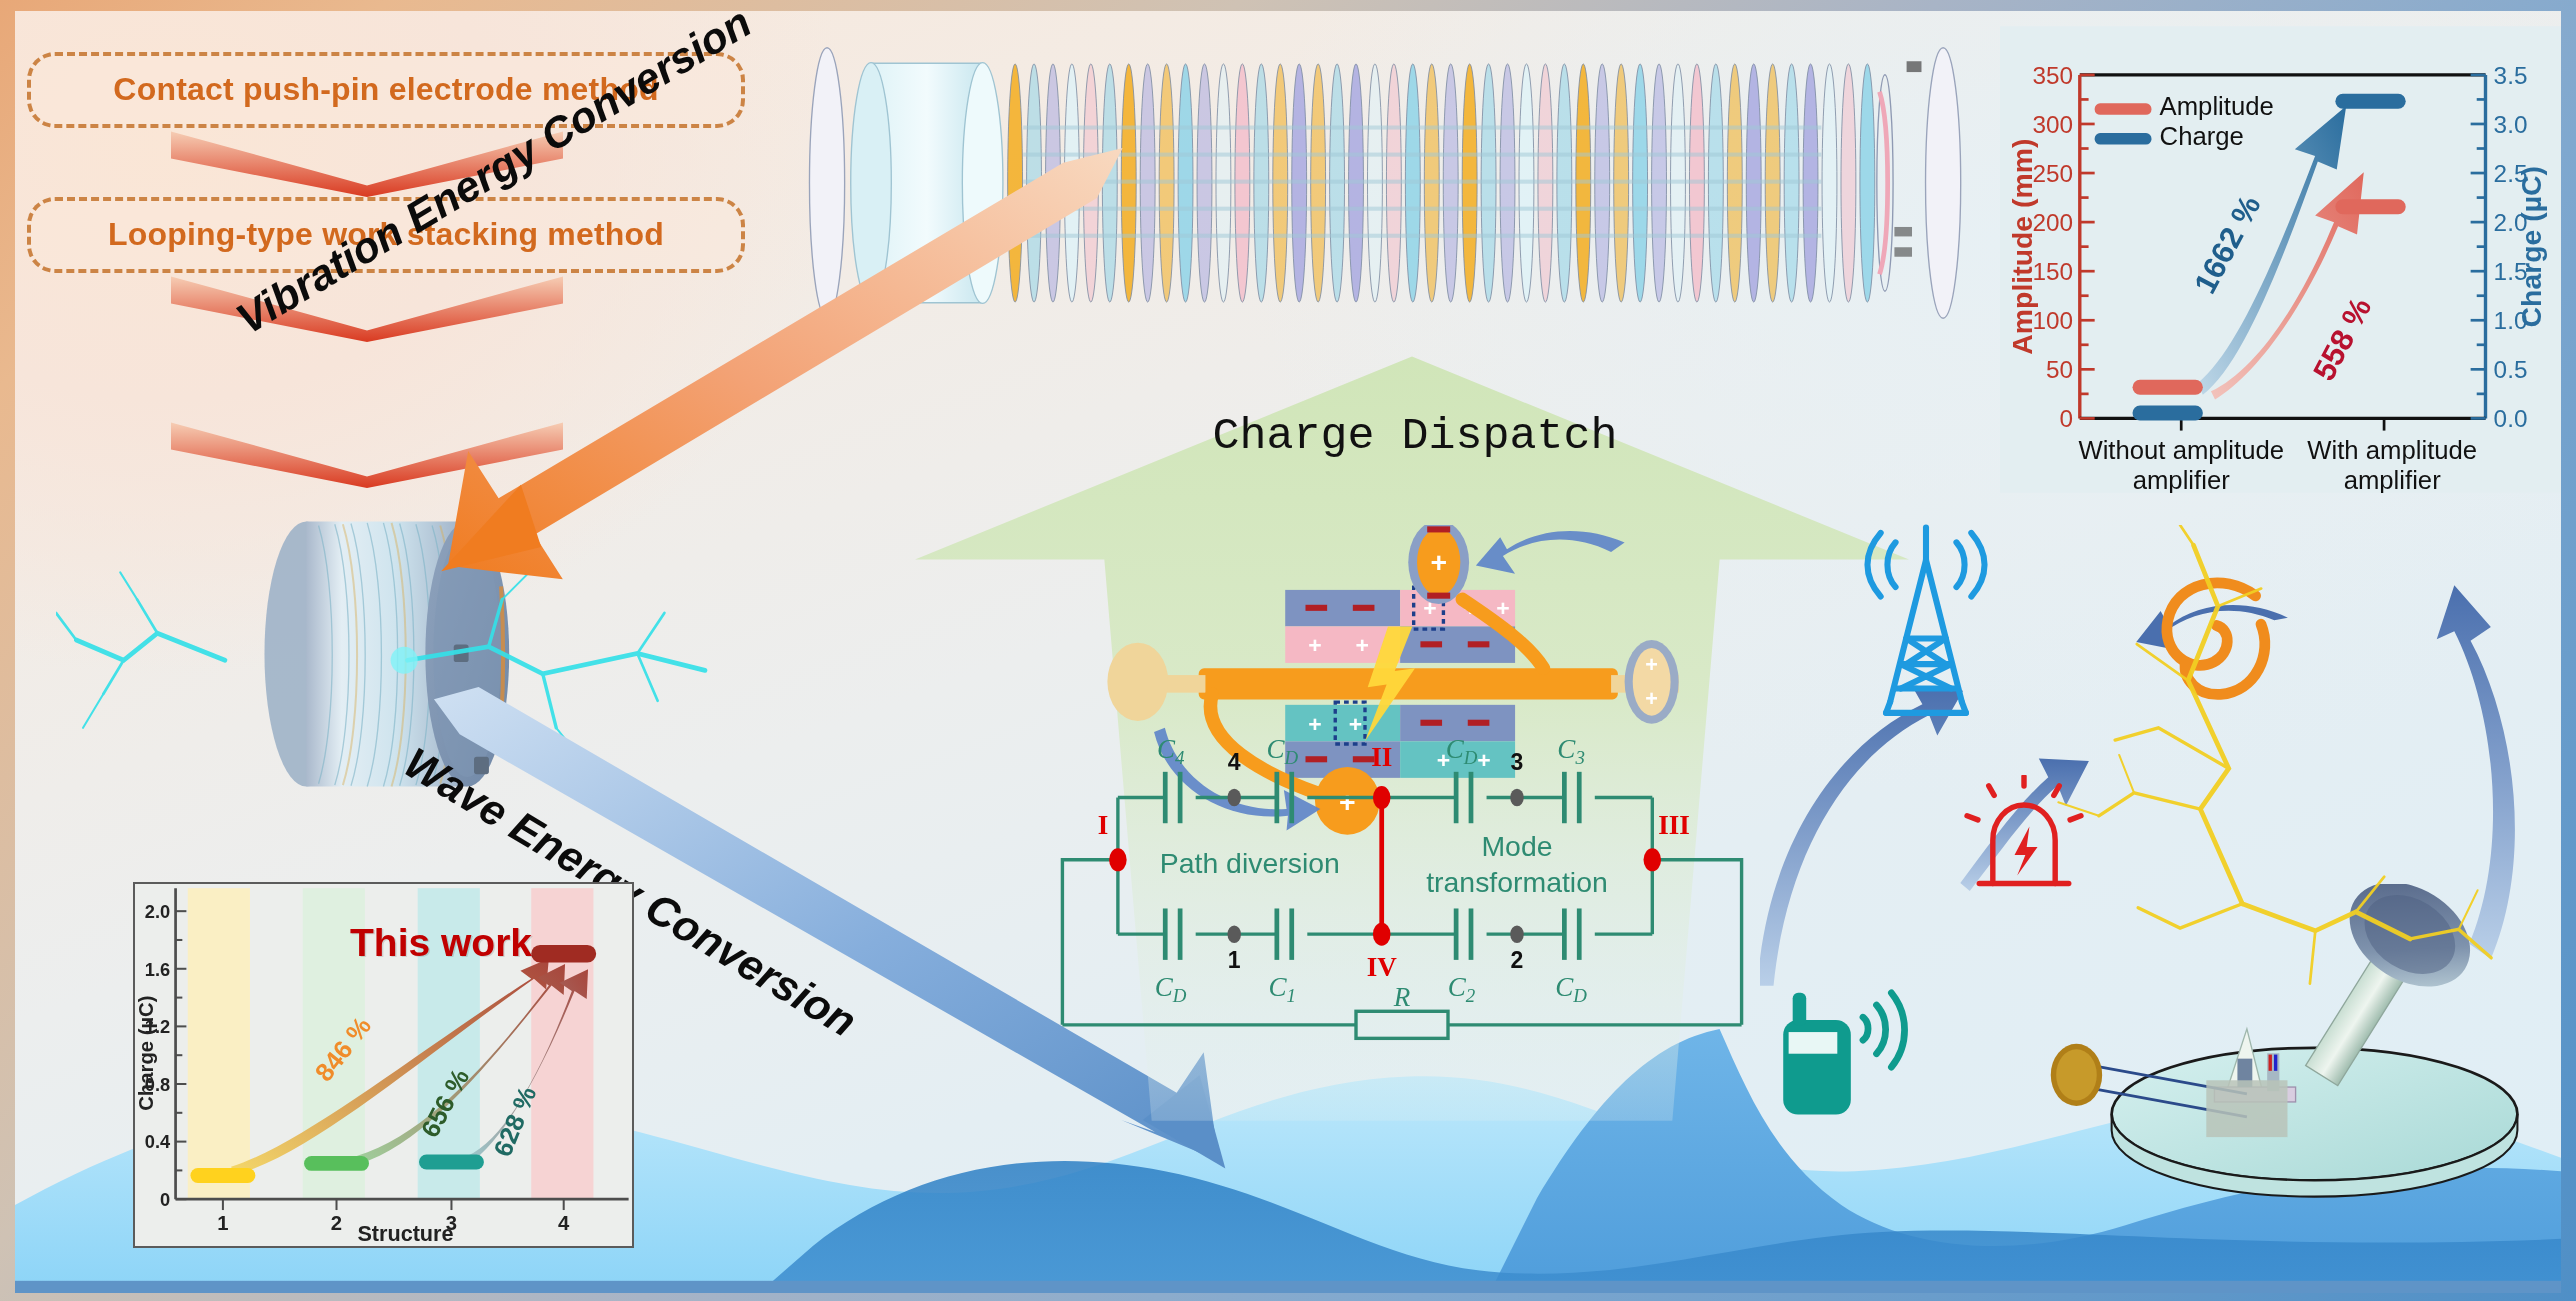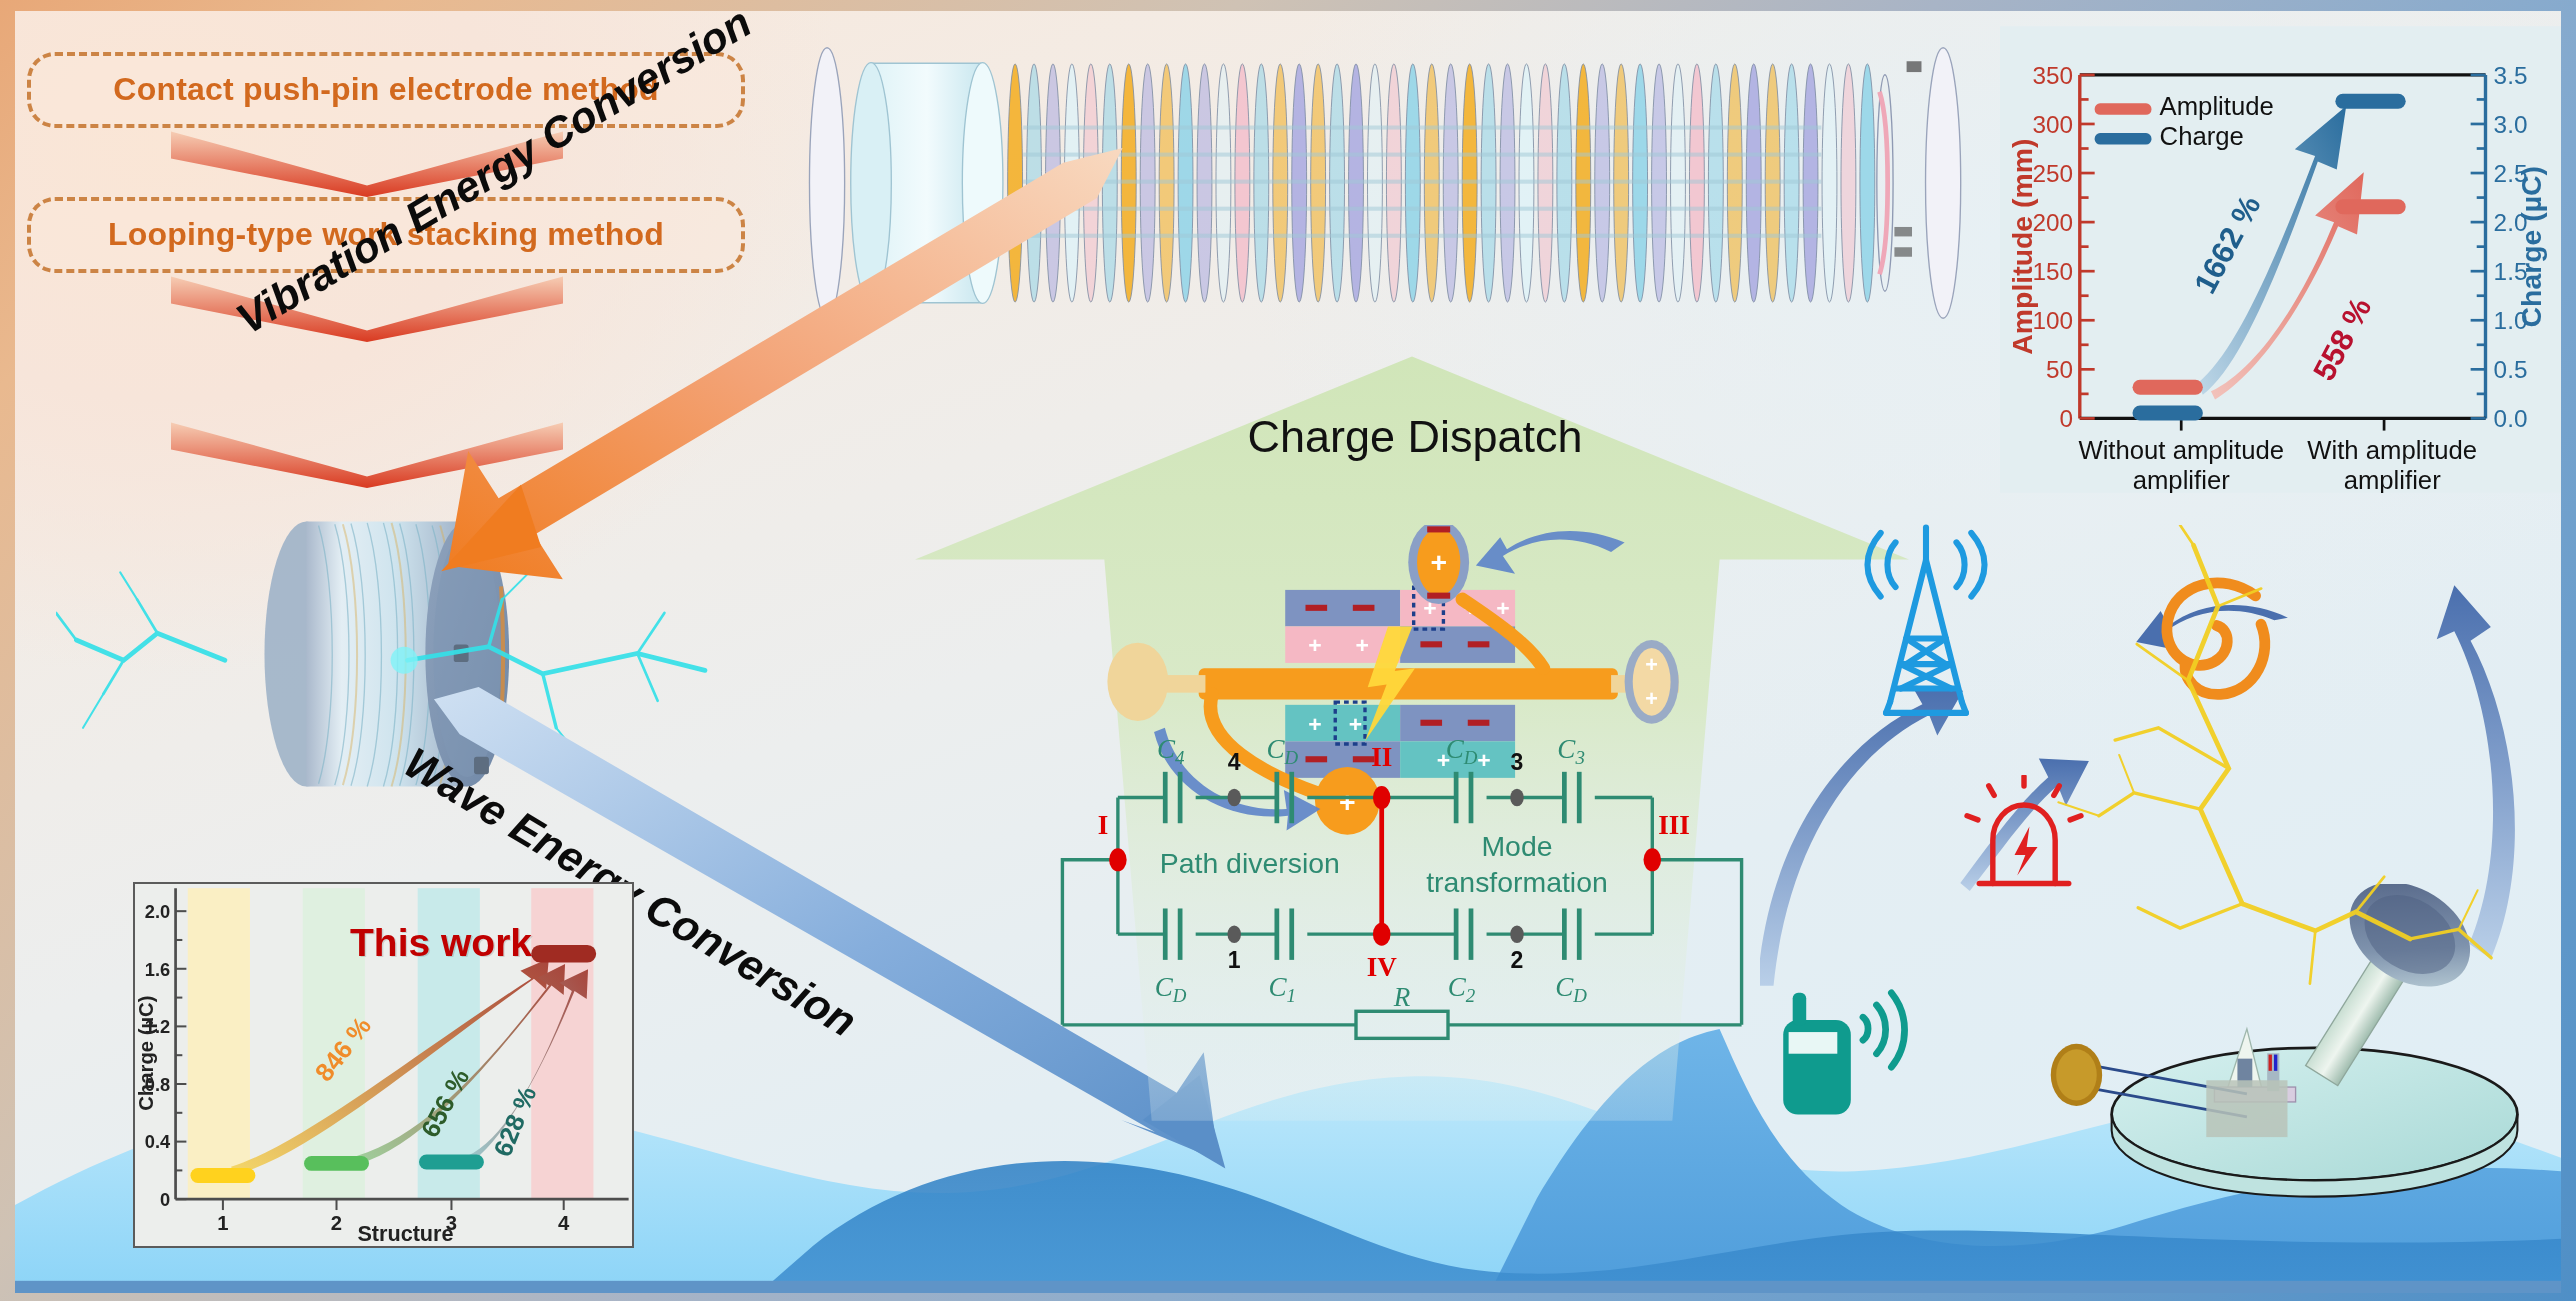--- a/index.html
+++ b/index.html
@@ -27,21 +27,21 @@
   .chev{position:absolute;}
 
   
   .diag{position:absolute;}
   .diag-lbl{position:absolute;color:#0b0b0b;font-weight:bold;white-space:nowrap;
      font-style:italic;font-family:"Liberation Sans",sans-serif;}
 
   
   #greenArrow{position:absolute;left:900px;top:325px;width:994px;height:785px;}
   #cdTitle{position:absolute;left:1136px;top:400px;width:528px;text-align:center;
-     font-size:45px;color:#111;font-weight:normal;font-family:Liberation Sans, sans-serif;}
+     font-size:45px;color:#111;font-weight:normal;font-family:Liberation Mono, monospace;}
 
   
   #circuit{position:absolute;left:1035px;top:727px;width:704px;height:345px;}
   .ct{fill:#2e8b72;font-family:"Liberation Serif",serif;font-style:italic;}
 
   
   .chartframe{position:absolute;}
 
   #chartTR{left:1985px;top:15px;width:568px;height:467px;}
   #chartBL{left:118px;top:871px;width:497px;height:362px;

